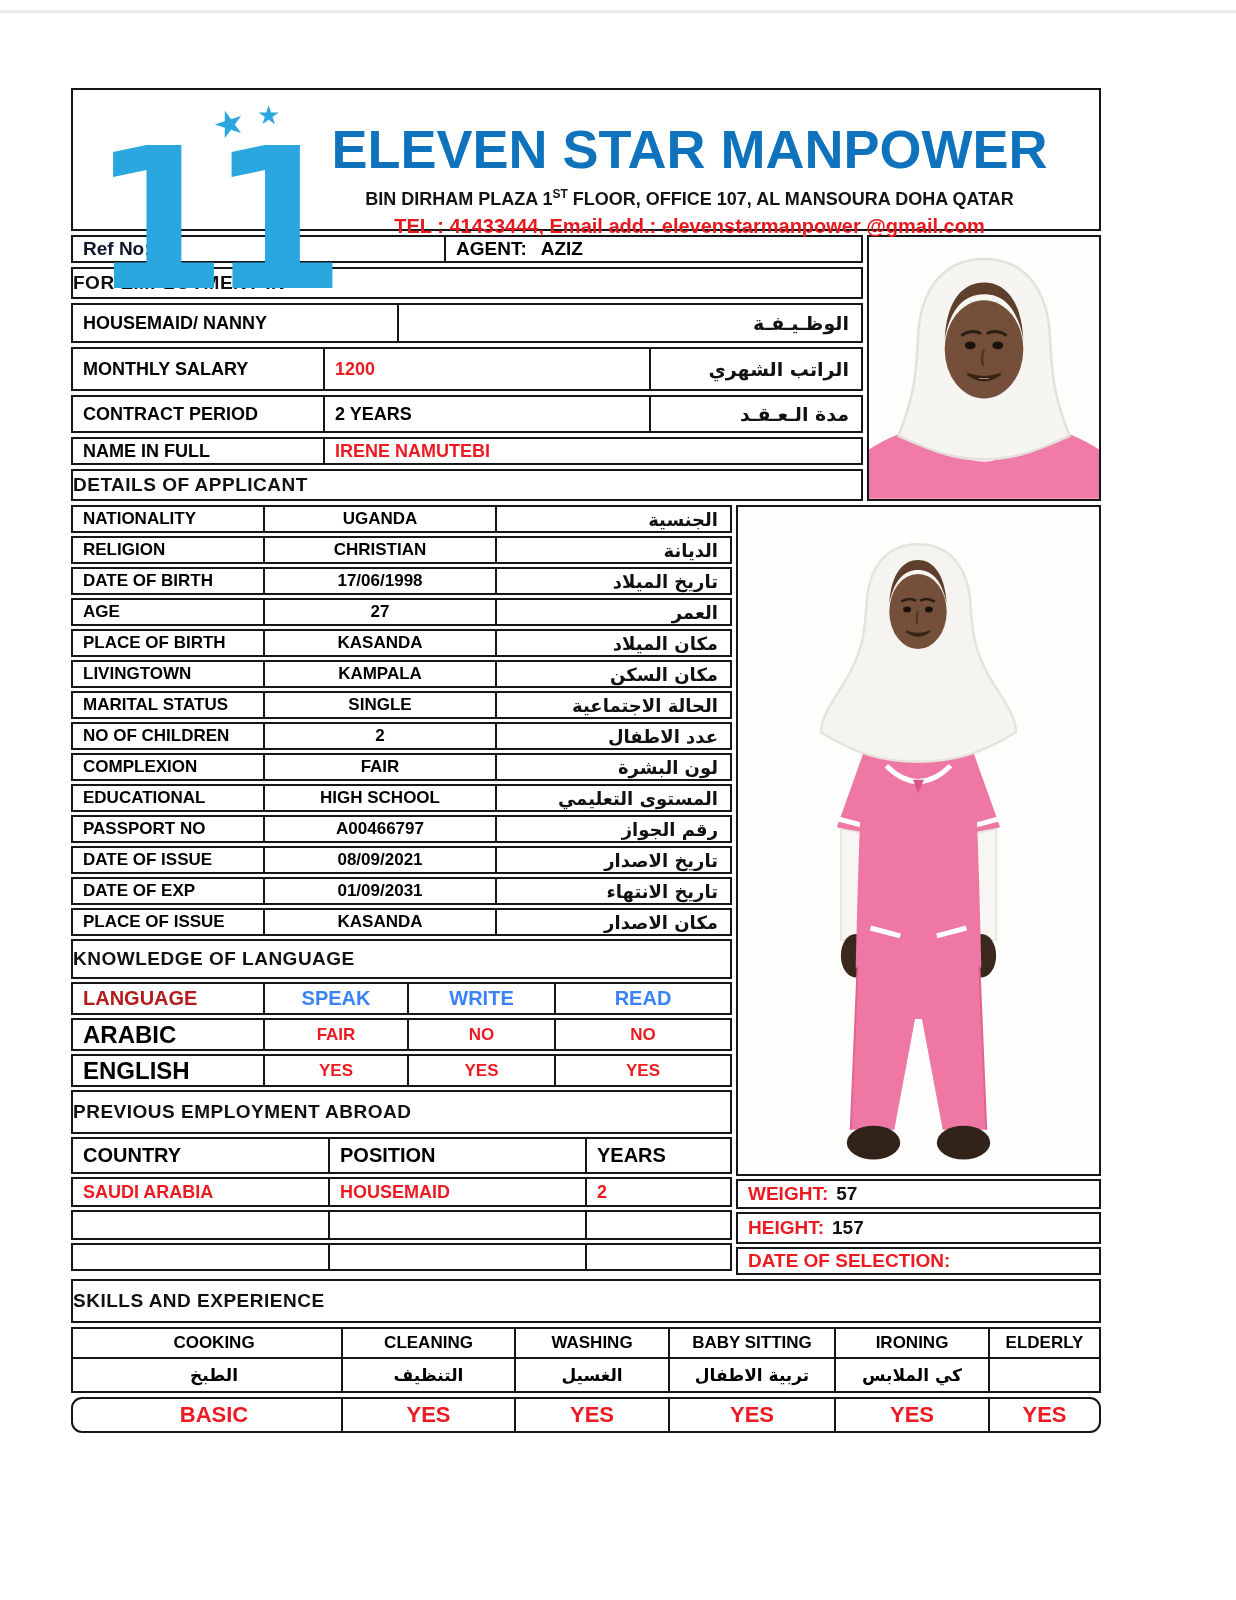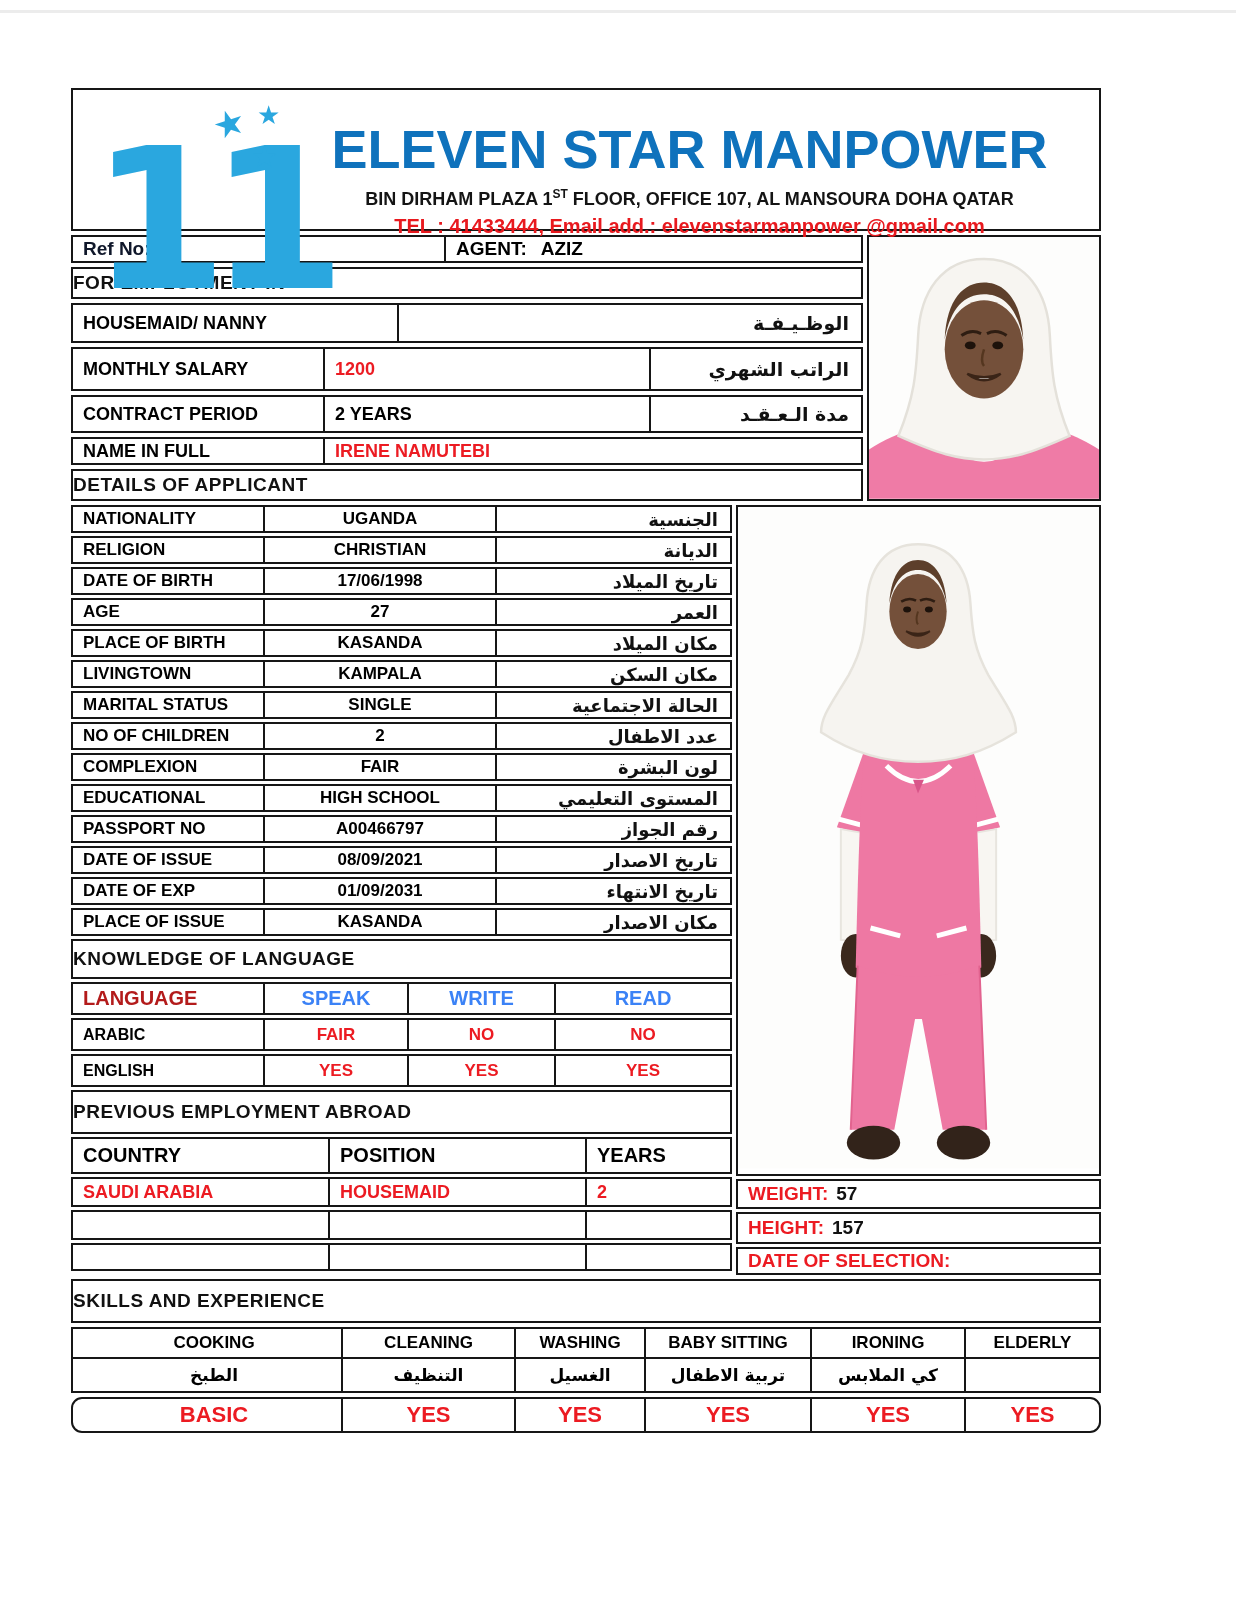--- a/index.html
+++ b/index.html
@@ -69,21 +69,21 @@
   .detail-row { height: 28px; font-size: 17px; }
   .dc1 { width: 192px; }
   .dc2 { width: 232px; }
   .dc3 { flex: 1; font-size: 18px; }
 
   .h-sec-b { height: 40px; }
   .lang-head { height: 33px; font-size: 20px; }
   .lang-head .cell { color: #3b82f6; }
   .lang-head .cell.first { color: #B31B1B; }
   .lang-row { height: 33px; }
-  .lang-row .lbl { font-size: 16px; }
+  .lang-row .lbl { font-size: 24px; }
   .lang-row .val { font-size: 17px; }
   .lc1 { width: 192px; }
   .lc2 { width: 144px; }
   .lc3 { width: 147px; }
   .lc4 { flex: 1; }
 
   .h-sec-c { height: 44px; }
   .emp-head { height: 37px; font-size: 20px; }
   .emp-row { height: 30px; font-size: 18px; }
   .emp-row.short { height: 28px; }
@@ -98,21 +98,21 @@
   .phys-val { color: #111; margin-left: 8px; }
 
   
   .h-sec-d { height: 44px; margin-bottom: 4px; }
   .skills-head-box { display: flex; flex-direction: column; border: 2px solid #161616; margin-bottom: 4px; background: #fff; }
   .skills-row { display: flex; }
   .skills-row.en { height: 30px; border-bottom: 2px solid #161616; font-size: 17px; }
   .skills-row.arb { height: 32px; }
   .skills-row .cell { justify-content: center; }
   .skills-vals { height: 36px; font-size: 22px; border-radius: 11px; }
-  .sc1 { width: 256px; margin-left: 14px; } .sc2 { width: 173px; } .sc3 { width: 130px; }
+  .sc1 { width: 256px; margin-left: 14px; } .sc2 { width: 173px; } .sc3 { width: 154px; }
   .sc4 { width: 166px; } .sc5 { width: 154px; } .sc6 { flex: 1; }
   .ar-c { direction: rtl; font-family: "DejaVu Sans", sans-serif; font-weight: 700; font-size: 17px; padding-right: 0; justify-content: center; }
 </style>
 </head>
 <body>
 
 <div class="page">
   <div class="scan-line"></div>
 
   <div class="doc">

